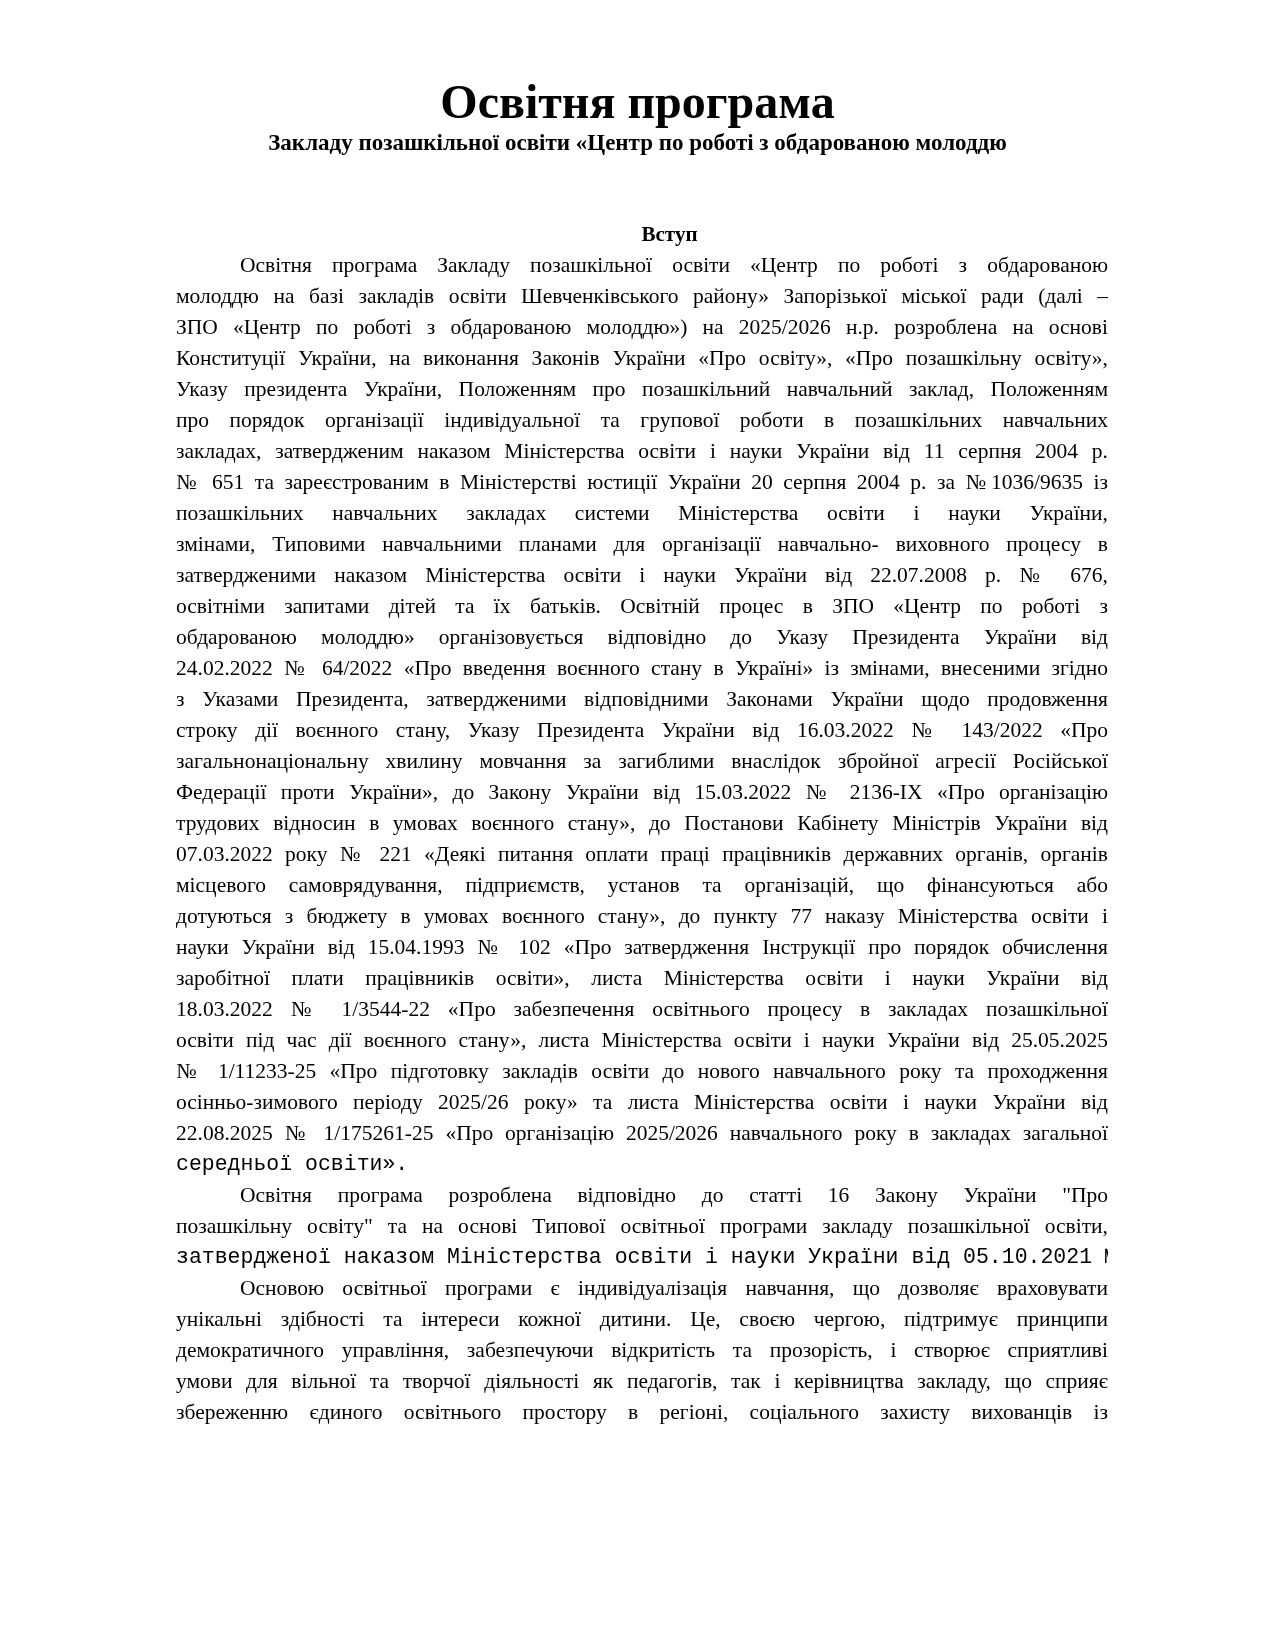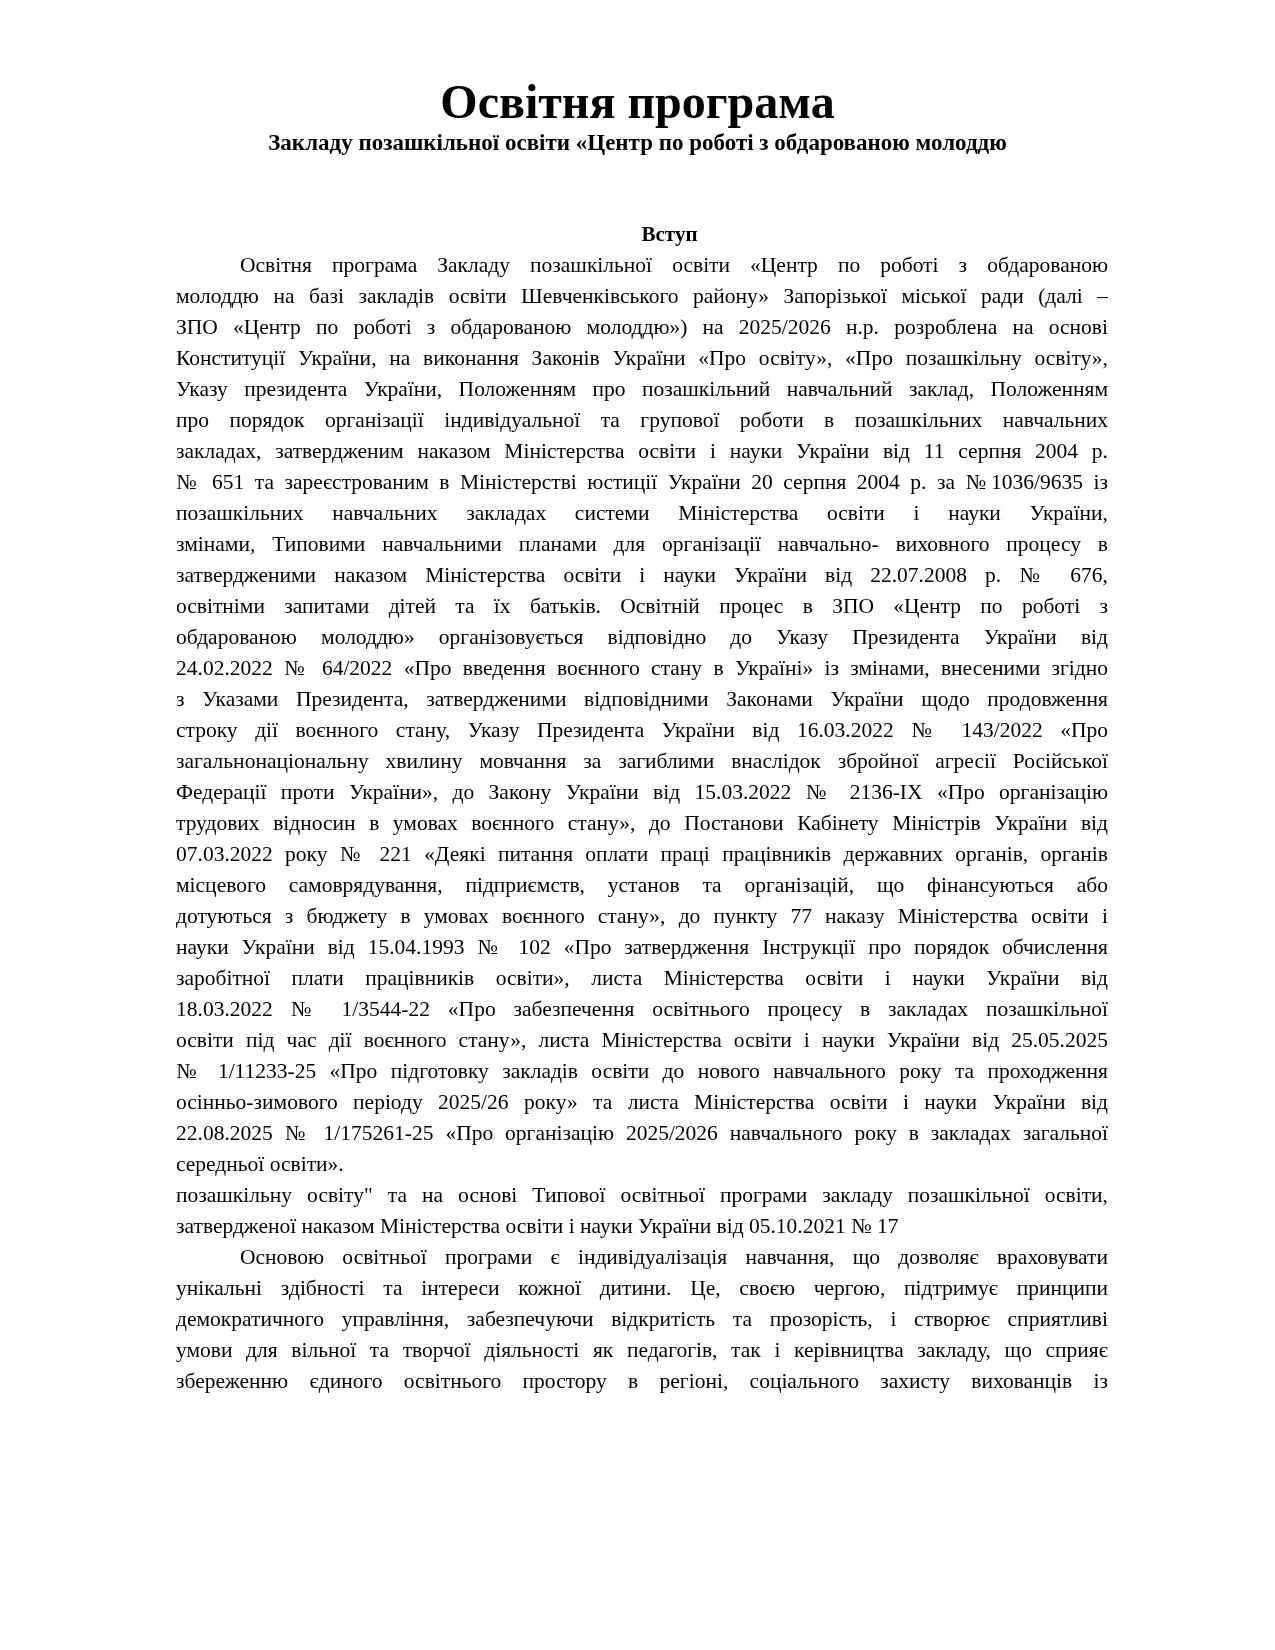--- a/index.html
+++ b/index.html
@@ -10,21 +10,21 @@
            font-weight: bold; font-size: 48px; line-height: 60px; }
   .subtitle { position: absolute; left: 0; width: 1275px; text-align: center;
               font-weight: bold; font-size: 23px; line-height: 30px; }
   .sub1 { top: 128px; }
   .sub2 { top: 160px; }
   .heading { position: absolute; left: 0; width: 1275px; top: 220px; text-align: center;
              font-weight: bold; font-size: 21px; line-height: 28px; padding-left: 32px; }
   .body { position: absolute; left: 176px; width: 932px; top: 250px; font-size: 21.5px; }
   .ln { height: 31px; line-height: 31px; white-space: nowrap; text-align: justify;
         text-align-last: justify; overflow: hidden; }
-  .ln.last { text-align-last: left; }
+  .ln.last { text-align-last: left; font-family: Liberation Mono, monospace; }
   .ln.indent { padding-left: 64px; }
 </style>
 </head>
 <body>
 
 <div class="page">
   <div class="title">Освітня програма</div>
   <div class="subtitle sub1">Закладу позашкільної освіти «Центр по роботі з обдарованою молоддю</div>
   <div class="heading">Вступ</div>
 
@@ -55,20 +55,21 @@
       <div class="ln">науки України від 15.04.1993 № 102 «Про затвердження Інструкції про порядок обчислення</div>
       <div class="ln">заробітної плати працівників освіти», листа Міністерства освіти і науки України від</div>
       <div class="ln">18.03.2022 № 1/3544-22 «Про забезпечення освітнього процесу в закладах позашкільної</div>
       <div class="ln">освіти під час дії воєнного стану», листа Міністерства освіти і науки України від 25.05.2025</div>
       <div class="ln">№ 1/11233-25 «Про підготовку закладів освіти до нового навчального року та проходження</div>
       <div class="ln">осінньо-зимового періоду 2025/26 року» та листа Міністерства освіти і науки України від</div>
       <div class="ln">22.08.2025 № 1/175261-25 «Про організацію 2025/2026 навчального року в закладах загальної</div>
       <div class="ln last">середньої освіти».</div>
     </div>
     <div>
+      <div class="ln indent">Освітня програма розроблена відповідно до статті 16 Закону України "Про</div>
       <div class="ln">позашкільну освіту" та на основі Типової освітньої програми закладу позашкільної освіти,</div>
       <div class="ln last">затвердженої наказом Міністерства освіти і науки України від 05.10.2021 № 17</div>
     </div>
     <div>
       <div class="ln indent">Основою освітньої програми є індивідуалізація навчання, що дозволяє враховувати</div>
       <div class="ln">унікальні здібності та інтереси кожної дитини. Це, своєю чергою, підтримує принципи</div>
       <div class="ln">демократичного управління, забезпечуючи відкритість та прозорість, і створює сприятливі</div>
       <div class="ln">умови для вільної та творчої діяльності як педагогів, так і керівництва закладу, що сприяє</div>
       <div class="ln">збереженню єдиного освітнього простору в регіоні, соціального захисту вихованців із</div>
     </div>

